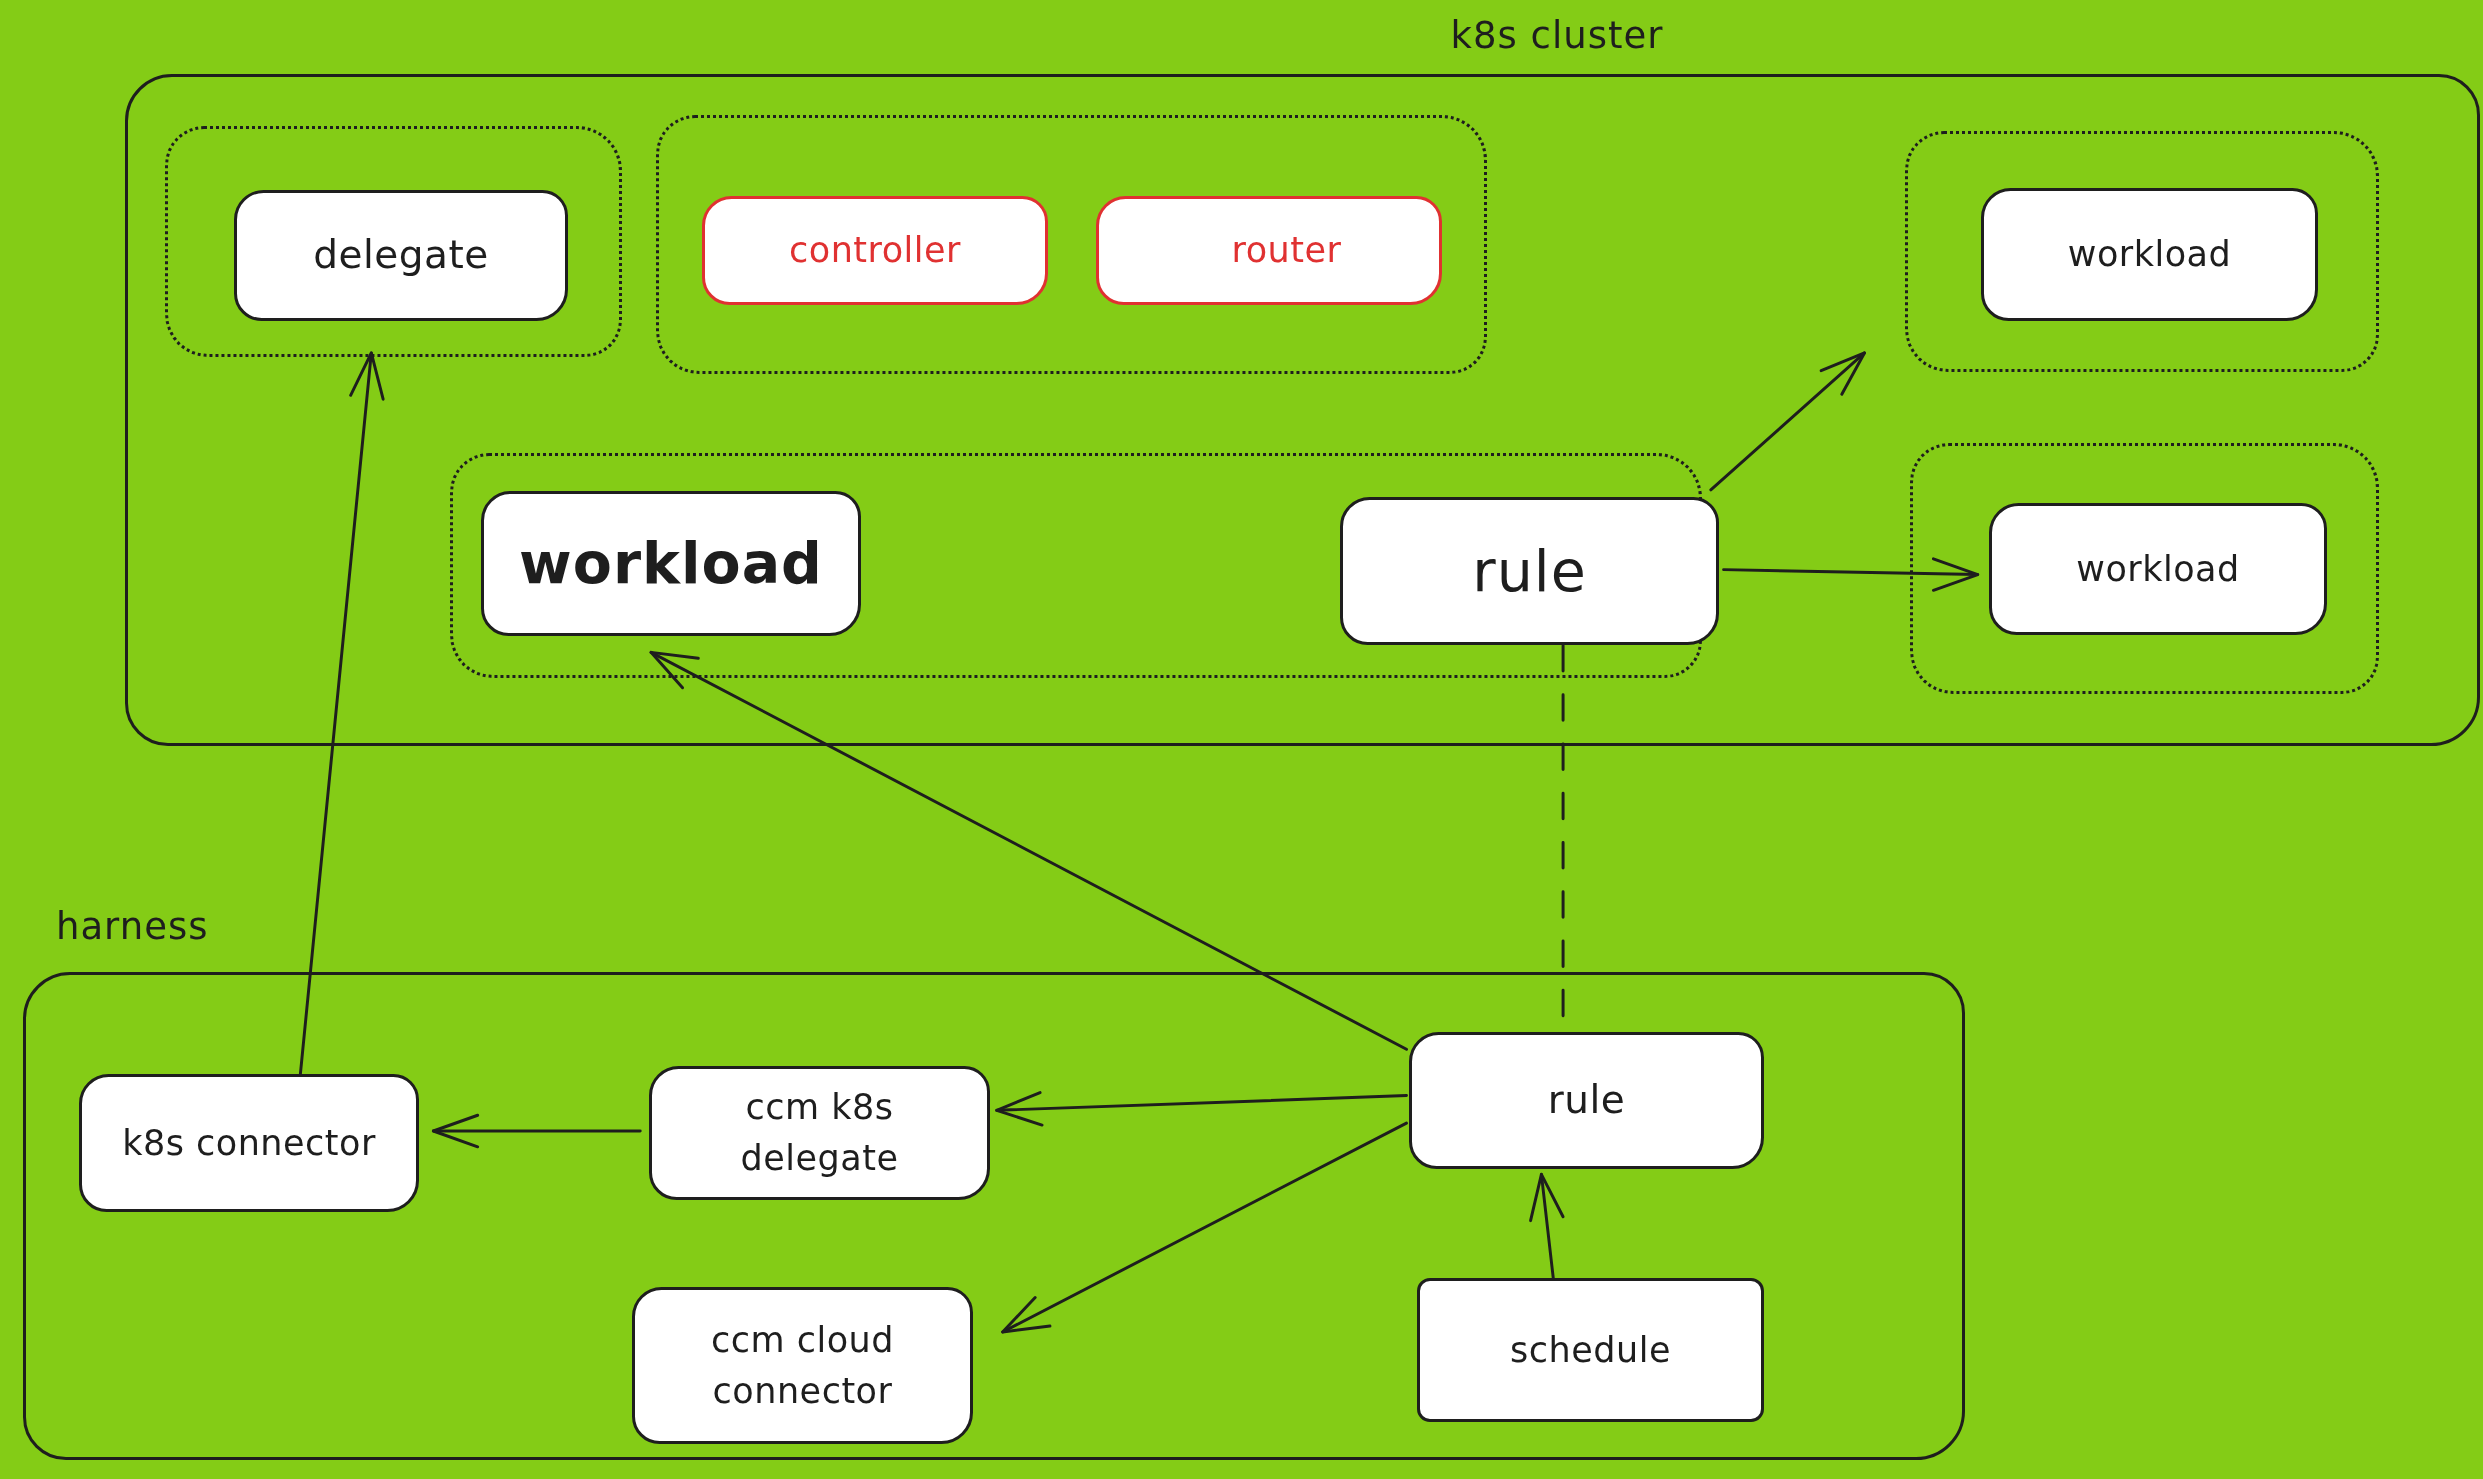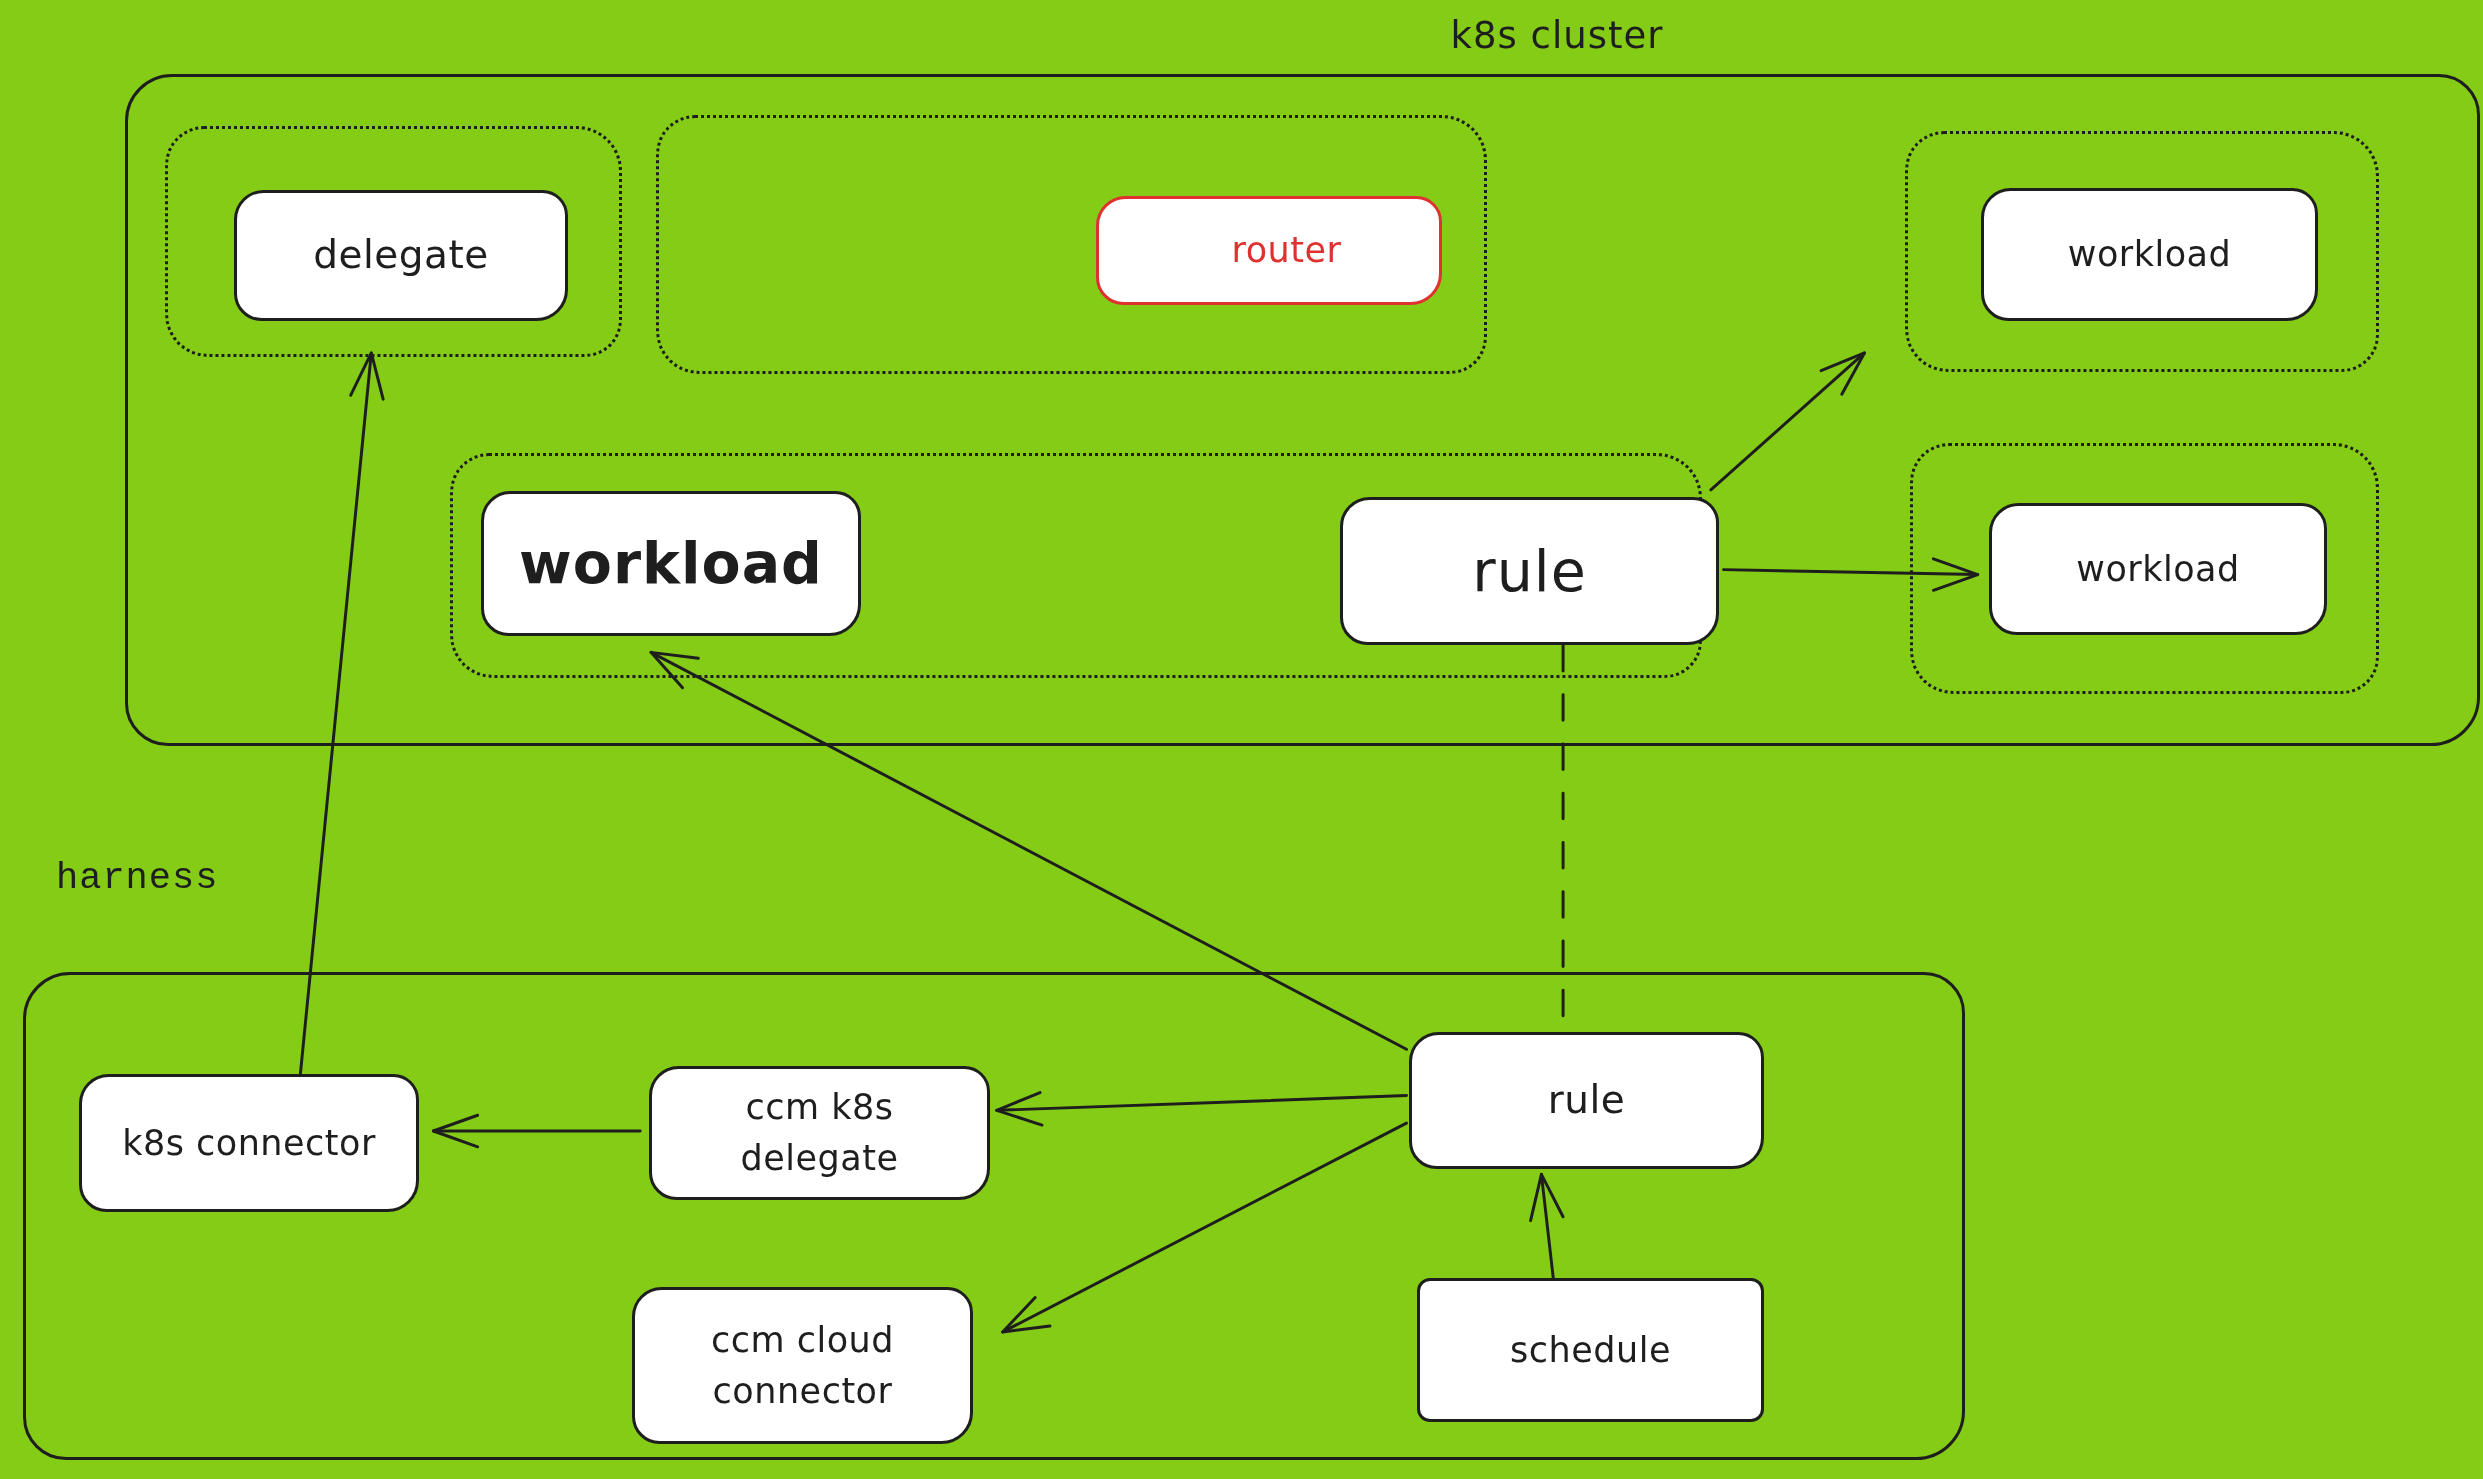--- a/index.html
+++ b/index.html
@@ -80,33 +80,36 @@
   }
 </style>
 </head>
 <body>
 
 <div id="canvas">
 
   <div class="abs floating-label" style="left:1409px; top:13.8px; width:296px; text-align:center;">k8s cluster</div>
   <div class="abs frame" style="left:125px; top:74px; width:2355px; height:672px;"></div>
 
-  <div class="abs floating-label" style="left:56px; top:857px;font-family:Liberation Mono, monospace;">harness</div>
+  <div class="abs floating-label" style="left:56px; top:905px;">harness</div>
   <div class="abs frame" style="left:22.7px; top:972px; width:1942px; height:488px;"></div>
 
   <div class="abs dotted-group" style="left:165px; top:126px; width:457px; height:231px;"></div>
   <div class="abs dotted-group" style="left:656px; top:115px; width:831px; height:259px;"></div>
   <div class="abs dotted-group" style="left:1905px; top:131px; width:474px; height:241px;"></div>
   <div class="abs dotted-group" style="left:450px; top:453px; width:1252px; height:225px;"></div>
   <div class="abs dotted-group" style="left:1910px; top:443px; width:469px; height:251px;"></div>
 
   <div class="abs node" style="left:234px; top:190px; width:334px; height:131px; font-size:39px;">
     <span>delegate</span>
   </div>
 
+  <div class="abs node red" style="left:702px; top:196px; width:346px; height:109px;">
+    <span>controller</span>
+  </div>
 
   <div class="abs node red" style="left:1096px; top:196px; width:346px; height:109px;padding-left:35px;">
     <span>router</span>
   </div>
 
   <div class="abs node" style="left:1981px; top:188px; width:337px; height:133px;">
     <span>workload</span>
   </div>
 
   <div class="abs node big bold" style="left:481px; top:491px; width:380px; height:145px;">

